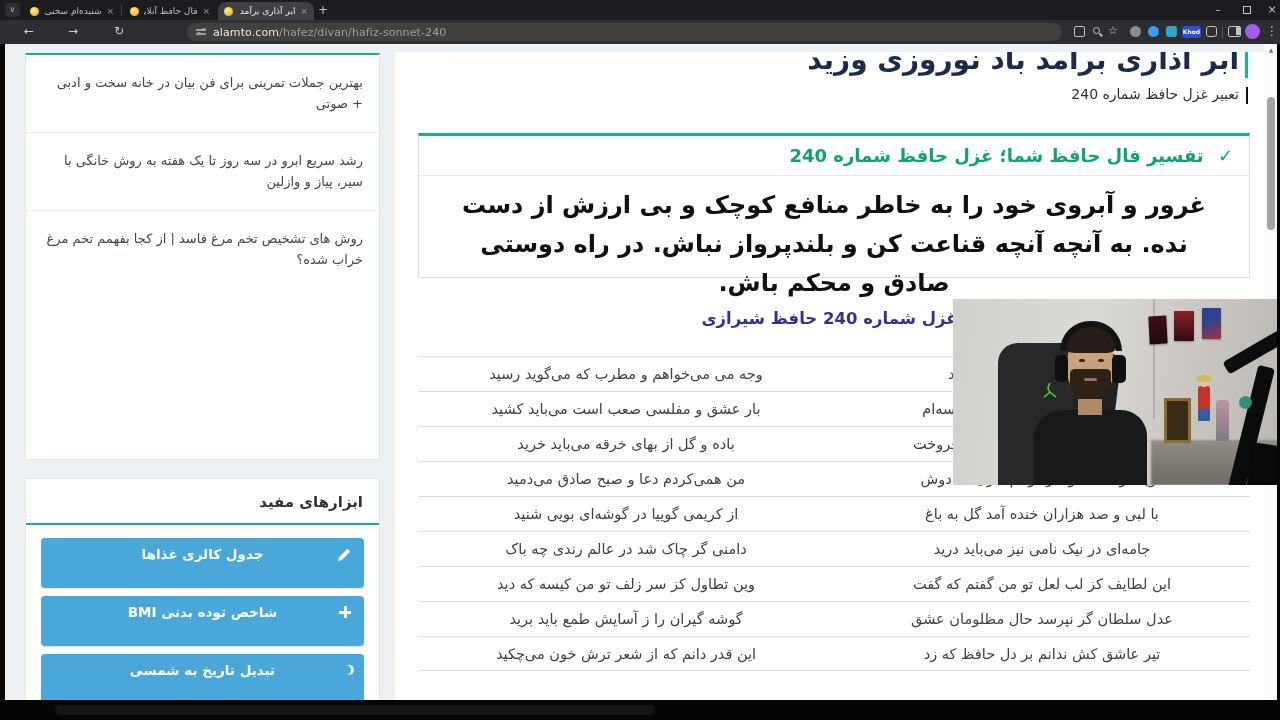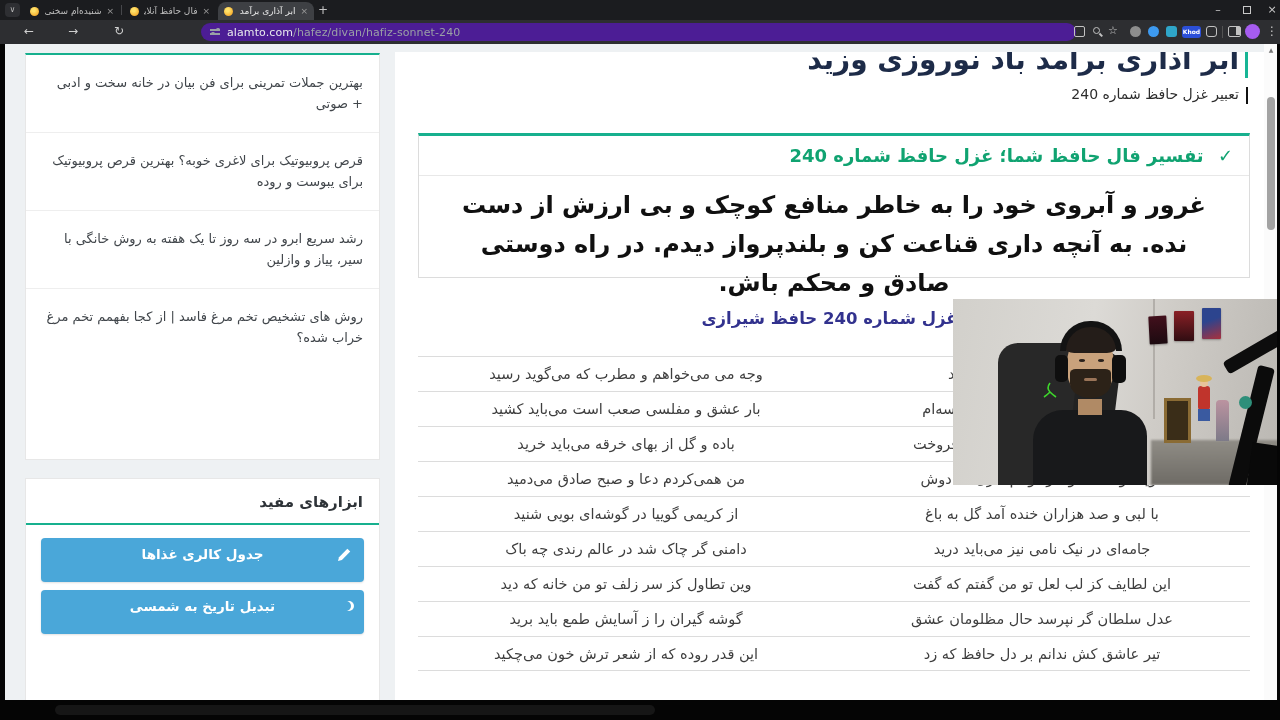--- a/index.html
+++ b/index.html
@@ -18,22 +18,22 @@
     background:radial-gradient(circle at 40% 35%, #ffe169 20%, #f7b233 70%, #e8941f); margin-right:5px; }
   .tab .ttl { direction:rtl; white-space:nowrap; overflow:hidden; max-width:100px; margin-right:5px; }
   .tab .x { color:#9a9a9a; font-size:9px; }
   .tab-div { position:absolute; top:5px; width:1px; height:10px; background:#46474b; }
   .newtab { position:absolute; left:318px; top:3px; color:#c4c4c4; font-size:12px; }
   .wctl { position:absolute; top:2px; height:16px; color:#c9c9c9; font-size:11px; line-height:16px; text-align:center; width:20px; }
   .wbox { position:absolute; top:6px; width:8px; height:8px; border:1px solid #c9c9c9; }
 
   .toolbar { position:absolute; left:0; top:20px; width:1280px; height:24px; background:#2d2e31; z-index:60; }
   .navic { position:absolute; top:4px; color:#cfcfcf; font-size:12px; }
-  .urlpill { position:absolute; left:201px; top:3px; width:875px; height:18px; border-radius:9px;
-    background:#4c1d95; display:flex; align-items:center; padding:0 9px;text-align:center; }
+  .urlpill { position:absolute; left:187px; top:3px; width:875px; height:18px; border-radius:9px;
+    background:#404040; display:flex; align-items:center; padding:0 9px;text-align:center; }
   .tune { width:10px; height:8px; margin-right:7px; position:relative; }
   .tune i { position:absolute; left:0; width:10px; height:1.5px; background:#9aa0a6; display:block; }
   .tune i:nth-child(1){ top:1px; } .tune i:nth-child(2){ top:5px; }
   .tune i:nth-child(1)::after,.tune i:nth-child(2)::after { content:""; position:absolute; top:-1.2px; width:3.5px; height:3.5px; border-radius:50%; background:#9aa0a6; }
   .tune i:nth-child(1)::after{ left:6px; } .tune i:nth-child(2)::after{ left:1px; }
   .url { font-size:11px; color:#9aa0a6; letter-spacing:.1px; white-space:nowrap; }
   .url b { color:#e8eaed; font-weight:normal; }
   .tbic { position:absolute; top:5px; font-size:11px; color:#c2c2c2; }
   .mag { position:absolute; top:7px; width:7px; height:7px; border:1.5px solid #c2c2c2; border-radius:50%; }
   .mag::after { content:""; position:absolute; left:5px; top:6px; width:4px; height:1.5px; background:#c2c2c2; transform:rotate(45deg); }
@@ -52,21 +52,21 @@
   .card { position:absolute; background:#fff; border:1px solid #e7e7e7; }
 
   
   .articles { left:25px; top:9px; width:355px; height:407px; border-top:2px solid #17b08e; overflow:hidden; }
   .art { display:block; direction:rtl; text-align:right; padding:17px 16px; font-size:13px; line-height:1.65;
     color:#41464b; border-bottom:1px solid #eeeeee; }
   .tools { left:25px; top:434px; width:355px; height:222px; border-bottom:none; }
   .tools-hd { direction:rtl; text-align:right; padding:14px 16px 12px; font-weight:bold; font-size:15px;
     color:#2e3338; border-bottom:2px solid #17b08e; }
   .tools-body { padding:13px 15px 0; }
-  .tbtn { position:relative; height:44px; margin-bottom:8px; border-radius:4px; background:#4aa7d9;
+  .tbtn { position:relative; height:50px; margin-bottom:8px; border-radius:4px; background:#4aa7d9;
     color:#fff; font-weight:bold; font-size:13.5px; text-align:center; line-height:33px; direction:rtl;
     box-shadow:0 1px 2px rgba(0,0,0,.12); }
   .tbtn .tic { position:absolute; right:13px; top:10px; }
   .ic-pencil { width:13px; height:13px; background:#fff;
     clip-path:polygon(0 100%, 8% 72%, 72% 6%, 94% 26%, 30% 92%); }
   .ic-plus { width:12px; height:12px; position:relative; }
   .ic-plus::before,.ic-plus::after { content:""; position:absolute; background:#fff; }
   .ic-plus::before { left:5px; top:0; width:2.5px; height:12px; }
   .ic-plus::after { left:0; top:5px; width:12px; height:2.5px; }
   .ic-sparkle { width:13px; height:13px; background:#fff;
@@ -193,51 +193,54 @@
     <div class="tdiv" style="left:1222px;"></div>
     <div class="panelic" style="left:1228px;"></div>
     <div class="avatar" style="left:1245px;"></div>
     <div class="tbic" style="left:1266px; top:4px; font-size:12px;">⋮</div>
   </div>
 
   <div class="page">
 
     <div class="card articles">
       <a class="art">بهترین جملات تمرینی برای فن بیان در خانه سخت و ادبی + صوتی</a>
-      <a class="art">قرص پروبیوتیک برای لاغری خوبه؟ بهترین قرص پروبیوتیک برای یبوست و روده</a>
       <a class="art">رشد سریع ابرو در سه روز تا یک هفته به روش خانگی با سیر، پیاز و وازلین</a>
       <a class="art" style="border-bottom:none;">روش های تشخیص تخم مرغ فاسد | از کجا بفهمم تخم مرغ خراب شده؟</a>
     </div>
 
     <div class="card tools">
       <div class="tools-hd">ابزارهای مفید</div>
       <div class="tools-body">
         <div class="tbtn">
           <span>جدول کالری غذاها</span>
           <span class="tic ic-pencil"></span>
         </div>
         <div class="tbtn">
+          <span>شاخص توده بدنی BMI</span>
+          <span class="tic ic-plus"></span>
+        </div>
+        <div class="tbtn">
           <span>تبدیل تاریخ به شمسی</span>
           <span class="tic ic-moon"></span>
         </div>
       </div>
     </div>
 
     <div class="card content">
       <div class="h1">ابر آذاری برآمد باد نوروزی وزید</div>
       <div class="h1bar"></div>
       <div class="sub">تعبیر غزل حافظ شماره 240</div>
       <div class="subbar"></div>
 
       <div class="fbox">
         <div class="fbox-hd">
           <span class="chk">✓</span>
           <span>تفسیر فال حافظ شما؛ غزل حافظ شماره 240</span>
         </div>
-        <div class="fbox-body">غرور و آبروی خود را به خاطر منافع کوچک و بی ارزش از دست نده. به آنچه داری قناعت کن و بلندپرواز دیدم. در راه دوستی صادق و محکم باش.</div>
+        <div class="fbox-body">غرور و آبروی خود را به خاطر منافع کوچک و بی ارزش از دست نده. به آنچه آنچه قناعت کن و بلندپرواز نباش. در راه دوستی صادق و محکم باش.</div>
       </div>
 
       <div class="gtitle">غزل شماره 240 حافظ شیرازی</div>
 
       <div class="vtable">
         <div class="vrow">
           <div class="vcell">ابر آذاری برآمد باد نوروزی وزید</div>
           <div class="vcell">وجه می می‌خواهم و مطرب که می‌گوید رسید</div>
         </div>
         <div class="vrow">
@@ -255,29 +258,29 @@
         <div class="vrow">
           <div class="vcell">با لبی و صد هزاران خنده آمد گل به باغ</div>
           <div class="vcell">از کریمی گوییا در گوشه‌ای بویی شنید</div>
         </div>
         <div class="vrow">
           <div class="vcell">جامه‌ای در نیک نامی نیز می‌باید درید</div>
           <div class="vcell">دامنی گر چاک شد در عالم رندی چه باک</div>
         </div>
         <div class="vrow">
           <div class="vcell">این لطایف کز لب لعل تو من گفتم که گفت</div>
-          <div class="vcell">وین تطاول کز سر زلف تو من خانه که دید</div>
+          <div class="vcell">وین تطاول کز سر زلف تو من کیسه که دید</div>
         </div>
         <div class="vrow">
           <div class="vcell">عدل سلطان گر نپرسد حال مظلومان عشق</div>
           <div class="vcell">گوشه گیران را ز آسایش طمع باید برید</div>
         </div>
         <div class="vrow">
           <div class="vcell">تیر عاشق کش ندانم بر دل حافظ که زد</div>
-          <div class="vcell">این قدر روده که از شعر ترش خون می‌چکید</div>
+          <div class="vcell">این قدر دانم که از شعر ترش خون می‌چکید</div>
         </div>
       </div>
 
       <div class="gline"></div>
     </div>
 
     <div class="sbar">
       <div class="up">▲</div>
       <div class="sthumb"></div>
     </div>

